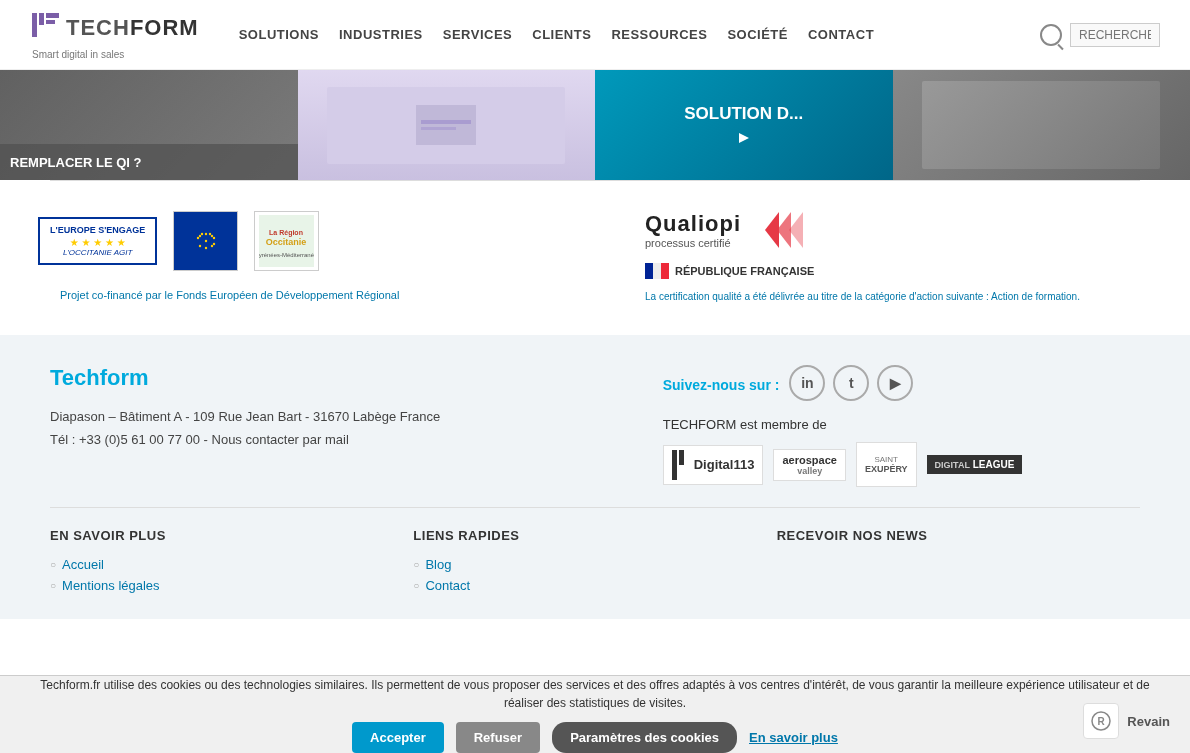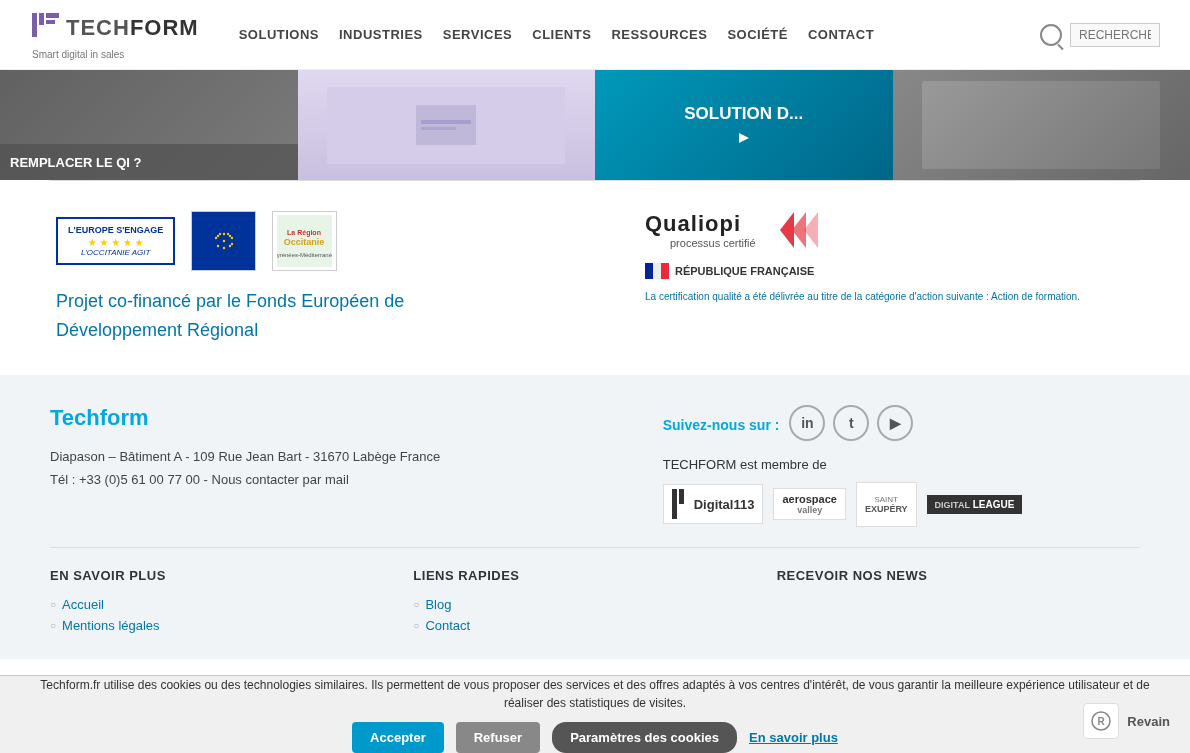--- a/index.html
+++ b/index.html
@@ -87,60 +87,61 @@
       overflow: hidden;
     }
     .hero-card-1 { background: #666; }
 
     
     .divider { height: 1px; background: #ddd; margin: 0 50px; }
 
     
     .certif-section {
       display: flex;
-      padding: 30px 56px;
+      padding: 30px 38px;
       gap: 40px;
       align-items: flex-start;
       background: #fff;
     }
     .certif-left {
       flex: 1;
       display: flex;
       flex-direction: column;
       gap: 16px;
     }
     .certif-logos {
       display: flex;
       gap: 16px;
       align-items: center;
     }
     .certif-text {
       color: #0077aa;
-      font-size: 18px;
+      font-size: 11px;
       line-height: 1.6;
       max-width: 420px;
+      margin-left: 22px;
     }
     .certif-right {
       flex: 1;
       display: flex;
       flex-direction: column;
       gap: 10px;
       align-items: flex-start;
       padding-left: 60px;
     }
     .qualiopi-logo {
       display: flex;
       align-items: center;
       gap: 24px;
     }
     .qualiopi-text-block {
       display: flex; flex-direction: column;
     }
     .qualiopi-main { font-size: 22px; font-weight: 900; color: #222; letter-spacing: 1px; }
-    .qualiopi-sub { font-size: 11px; color: #555; margin-left: 25px; }
+    .qualiopi-sub { font-size: 11px; color: #555; }
     .qualiopi-flag {
       display: flex; align-items: center; gap: 6px;
       font-size: 11px; color: #333; font-weight: 600;
       margin-top: 4px;
     }
     .certif-desc {
       color: #0077aa;
       font-size: 10px;
       line-height: 1.6;
     }

